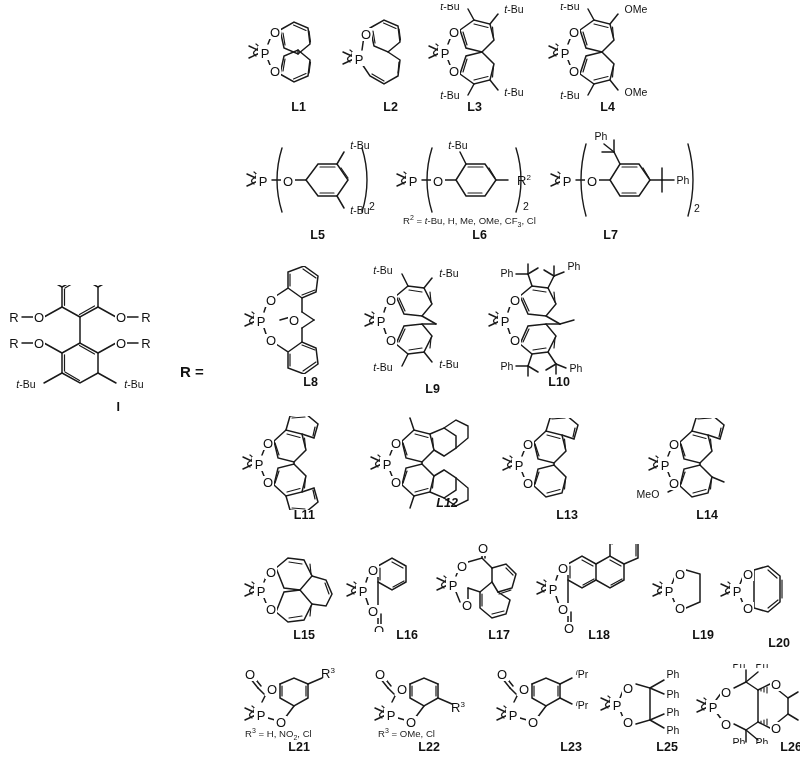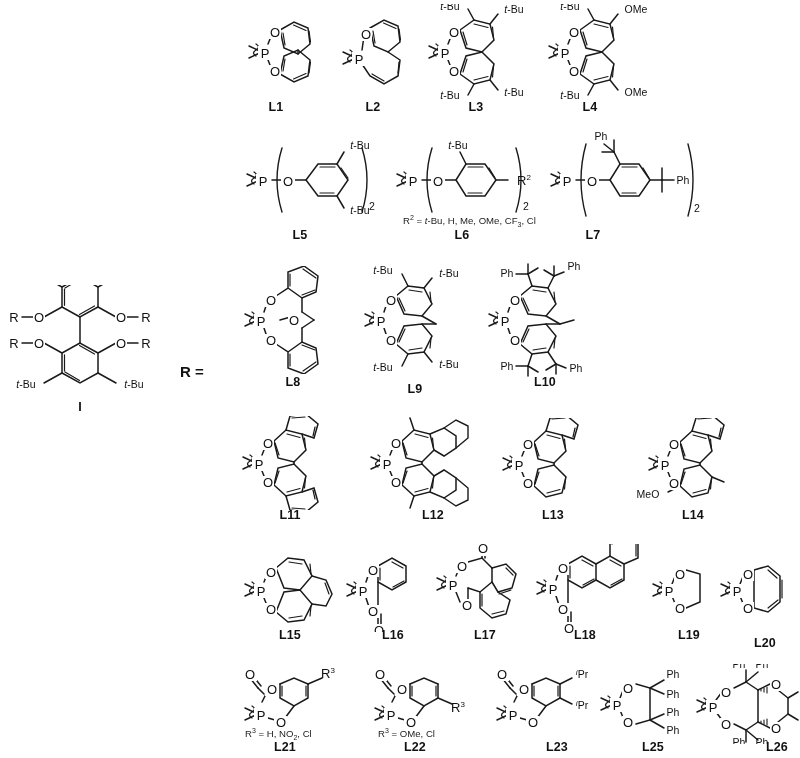--- a/index.html
+++ b/index.html
@@ -4,21 +4,21 @@
 <style>
   html,body{margin:0;padding:0;background:#ffffff;}
   body{
     width:800px;height:758px;position:relative;overflow:hidden;
     font-family:"Liberation Sans",sans-serif;color:#1a1a1a;
   }
   .sheet{position:absolute;left:0;top:0;width:800px;height:758px;}
   svg{display:block;}
   .lbl{
     position:absolute;font-family:"Liberation Sans",sans-serif;
-    font-weight:bold;font-size:12.5px;color:#111;text-align:center;
+    font-weight:bold;font-size:12.5px;color:#111;text-align:right;
     white-space:nowrap;letter-spacing:.1px;
   }
   .cond{
     position:absolute;font-family:"Liberation Sans",sans-serif;
     font-weight:normal;font-size:9.6px;color:#222;white-space:nowrap;
   }
   .cond sup{font-size:7px;vertical-align:super;}
   .cond sub{font-size:7px;vertical-align:sub;}
   .req{
     position:absolute;font-family:"Liberation Sans",sans-serif;
@@ -169,21 +169,21 @@
         </g>
  <text class="at" x="25" y="54" text-anchor="middle">P</text>
  <text class="at" x="34" y="33" text-anchor="middle">O</text>
  <text class="at" x="34" y="72" text-anchor="middle">O</text>
  <text class="sm" x="30" y="6" text-anchor="middle"><tspan class="it">t</tspan>-Bu</text>
  <text class="sm" x="94" y="9" text-anchor="middle"><tspan class="it">t</tspan>-Bu</text>
  <text class="sm" x="30" y="95" text-anchor="middle"><tspan class="it">t</tspan>-Bu</text>
  <text class="sm" x="94" y="92" text-anchor="middle"><tspan class="it">t</tspan>-Bu</text>
 </svg>
 </div>
-<div class="lbl" style="left:451px;top:100px;width:50px;">L3</div>
+<div class="lbl" style="left:432px;top:100px;width:50px;">L3</div>
 
 <div class="unit" style="left:532px;top:4px;">
 <svg width="136" height="96" viewBox="0 0 136 96">
  <g stroke="#1a1a1a" stroke-width="1.5" fill="none" stroke-linecap="round">
   <path d="M30 48 L17 42 M30 48 L17 54"></path>
   <path d="M24 40 q5 3 0 6 q-5 3 0 6" stroke-width="1.3"></path>
   <path d="M36 40 L40 30 M36 56 L40 66"></path>
   <path d="M48 26 L62 16 L78 20 L82 36 L70 48 L54 44 Z"></path>
   <path d="M62 20 L76 23.5" stroke-width="1.2"></path>
           <path d="M80.5 23 L81.5 34" stroke-width="1.2"></path>
@@ -490,21 +490,21 @@
    <rect x="30" y="21" width="12" height="13"></rect>
           <rect x="30" y="60" width="12" height="13"></rect>
         </g>
  <text class="at" x="27" y="53" text-anchor="middle">P</text>
  <text class="at" x="36" y="32" text-anchor="middle">O</text>
  <text class="at" x="36" y="71" text-anchor="middle">O</text>
  <text class="sm" x="44" y="0" text-anchor="middle">Br</text>
  <text class="sm" x="44" y="102" text-anchor="middle">Br</text>
 </svg>
 </div>
-<div class="lbl" style="left:408px;top:508px;width:50px;">L12</div>
+<div class="lbl" style="left:408px;top:496px;width:50px;font-style:italic;">L12</div>
 
 <div class="unit" style="left:496px;top:418px;">
 <svg width="118" height="92" viewBox="0 0 118 92">
  <g stroke="#1a1a1a" stroke-width="1.5" fill="none" stroke-linecap="round">
   <path d="M20 46 L7 40 M20 46 L7 52"></path>
   <path d="M14 38 q5 3 0 6 q-5 3 0 6" stroke-width="1.3"></path>
   <path d="M26 38 L30 28 M26 54 L30 64"></path>
   <path d="M38 24 L50 13 L66 17 L70 33 L58 45 L42 41 Z"></path>
   <path d="M51 17 L64 20.5" stroke-width="1.2"></path>
           <path d="M68.5 21 L69.5 31" stroke-width="1.2"></path>

